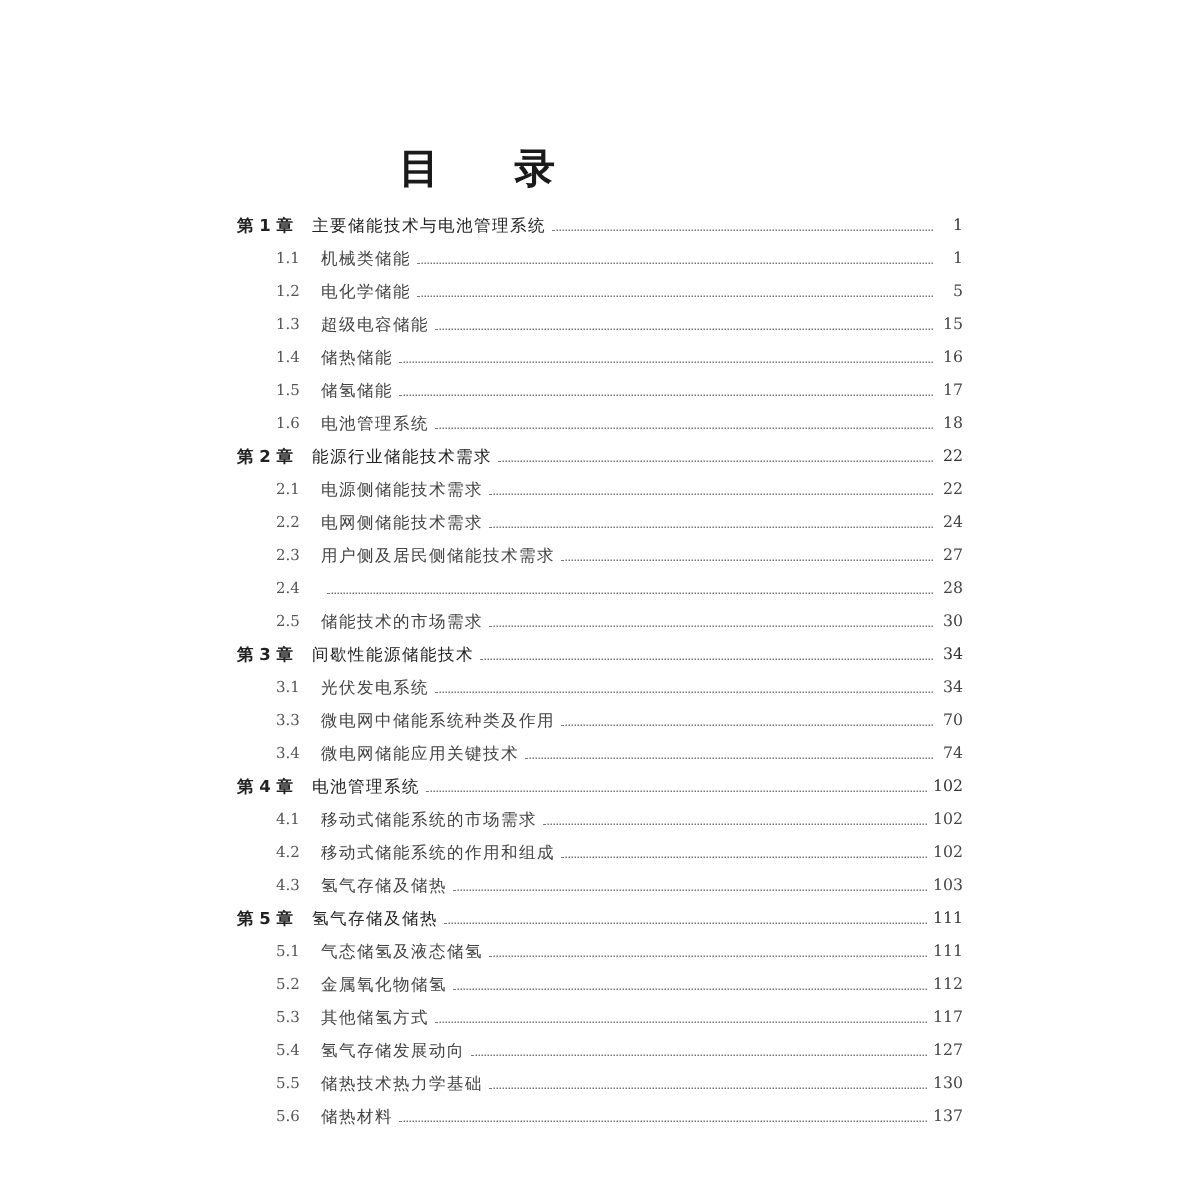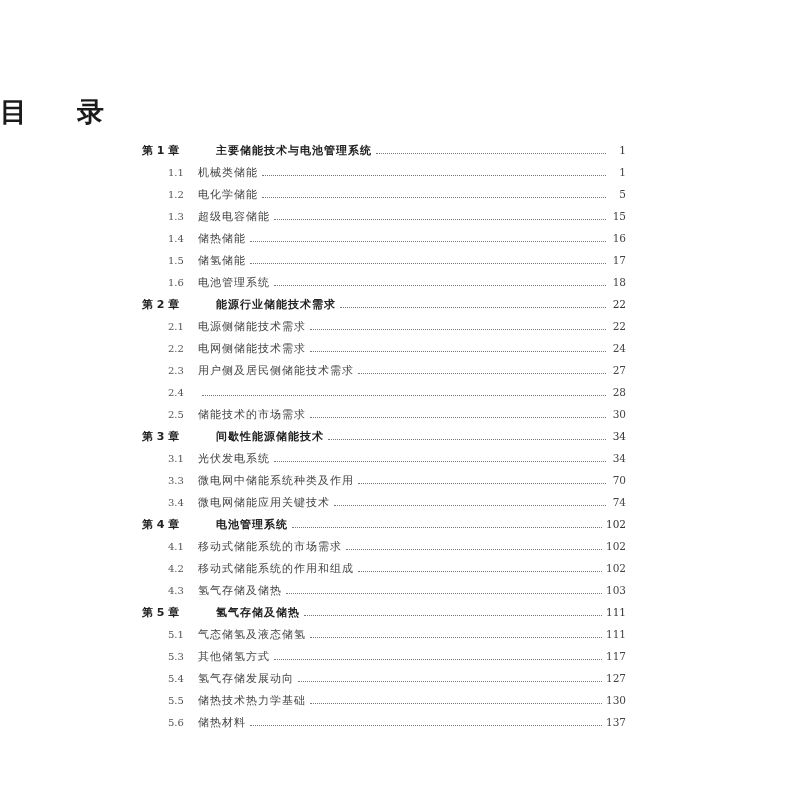--- a/index.html
+++ b/index.html
@@ -1,24 +1,24 @@
 <!DOCTYPE html>
 <html><head>
 <meta charset="utf-8">
 <style>
   html, body { margin: 0; padding: 0; background: #ffffff; }
   body { width: 800px; height: 800px; position: relative; overflow: hidden; font-family: "DejaVu Sans", sans-serif; color: #2a2a2a; }
-  .title { position: absolute; top: 94px; left: 0; width: 636px; font-size: 27px; font-weight: bold; color: #1a1a1a; letter-spacing: 0; }
+  .title { position: absolute; top: 94px; left: 0; width: 636px; text-align: center; font-size: 27px; font-weight: bold; color: #1a1a1a; letter-spacing: 0; }
   .title span { display: inline-block; }
   .title .gap { width: 50px; }
-  .toc { position: absolute; top: 139px; left: 142px; width: 484px; }
+  .toc { position: absolute; top: 139px; left: 158px; width: 484px; }
   .row { height: 22px; display: flex; align-items: center; font-size: 11px; white-space: nowrap; }
   .row .num { flex: 0 0 auto; }
   .row.chapter .num { width: 50px; font-weight: bold; color: #222; }
-  .row.chapter .label { font-weight: bold; color: #222; letter-spacing: 1px; margin-left: 24px; }
+  .row.chapter .label { font-weight: normal; color: #222; letter-spacing: 1px; }
   .row.section { padding-left: 26px; }
   .row.section .num { width: 30px; color: #555; font-family: "DejaVu Serif", serif; font-size: 10px; }
   .row.section .label { color: #444; letter-spacing: 1px; }
   .row .label { flex: 0 0 auto; }
   .row .leader { flex: 1 1 auto; height: 1px; margin: 0 4px; border-bottom: 1.5px dotted #777; transform: translateY(3px); }
   .row .page { flex: 0 0 auto; min-width: 16px; text-align: right; font-family: "DejaVu Serif", serif; font-size: 10.5px; color: #444; }
   .row.chapter .page { color: #333; }
 </style>
 </head>
 <body>
@@ -159,20 +159,26 @@
       <span class="leader"></span>
       <span class="page">111</span>
     </div>
     <div class="row section">
       <span class="num">5.1</span>
       <span class="label">气态储氢及液态储氢</span>
       <span class="leader"></span>
       <span class="page">111</span>
     </div>
     <div class="row section">
+      <span class="num">5.2</span>
+      <span class="label">金属氧化物储氢</span>
+      <span class="leader"></span>
+      <span class="page">112</span>
+    </div>
+    <div class="row section">
       <span class="num">5.3</span>
       <span class="label">其他储氢方式</span>
       <span class="leader"></span>
       <span class="page">117</span>
     </div>
     <div class="row section">
       <span class="num">5.4</span>
       <span class="label">氢气存储发展动向</span>
       <span class="leader"></span>
       <span class="page">127</span>

